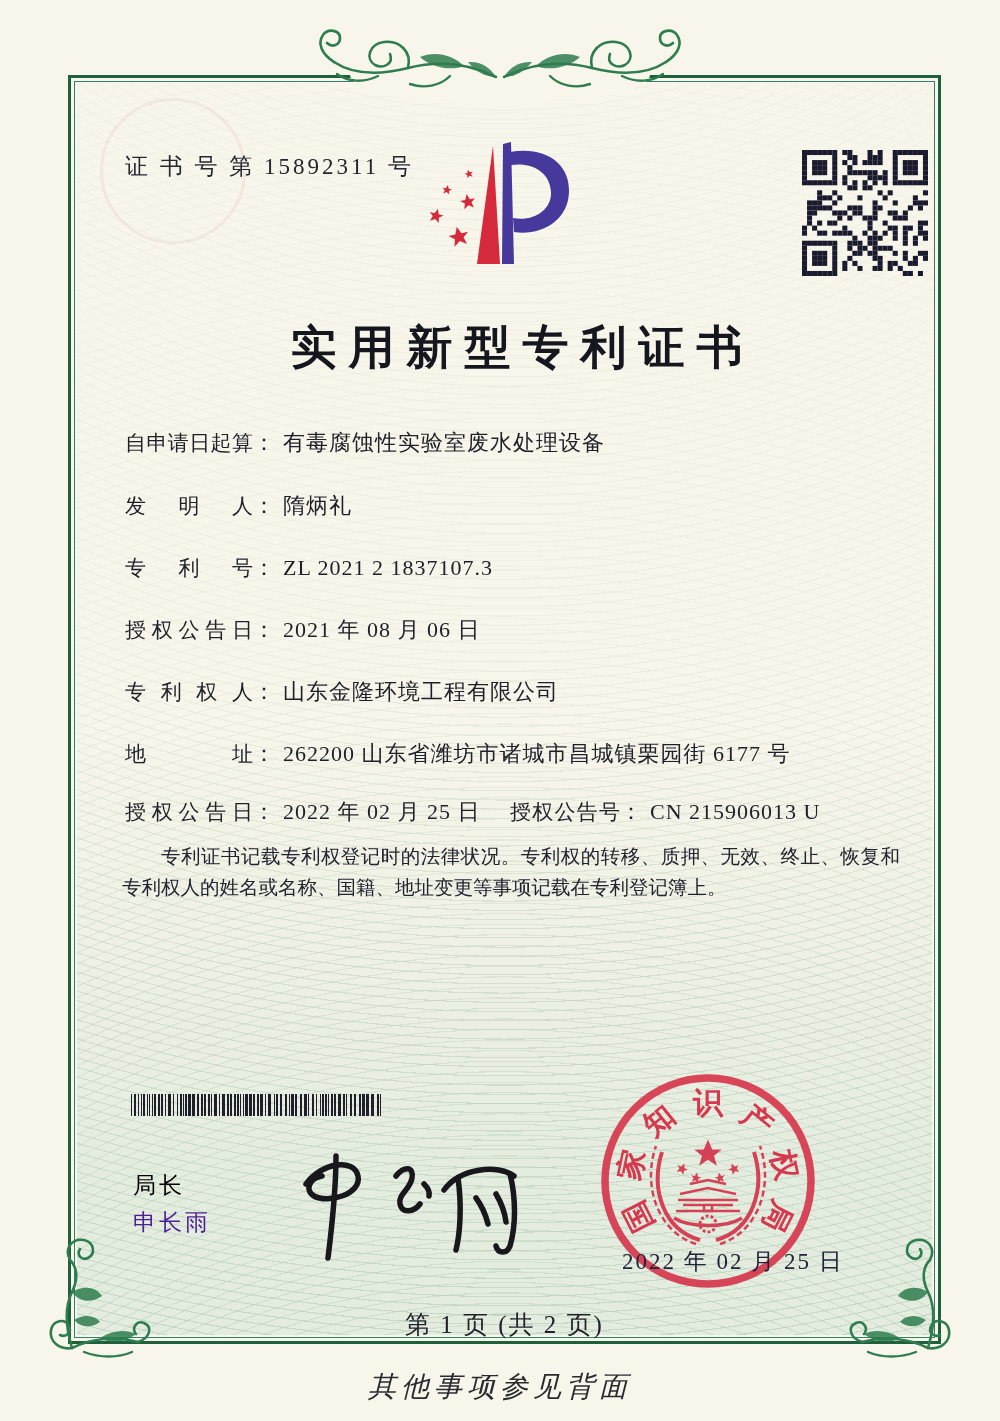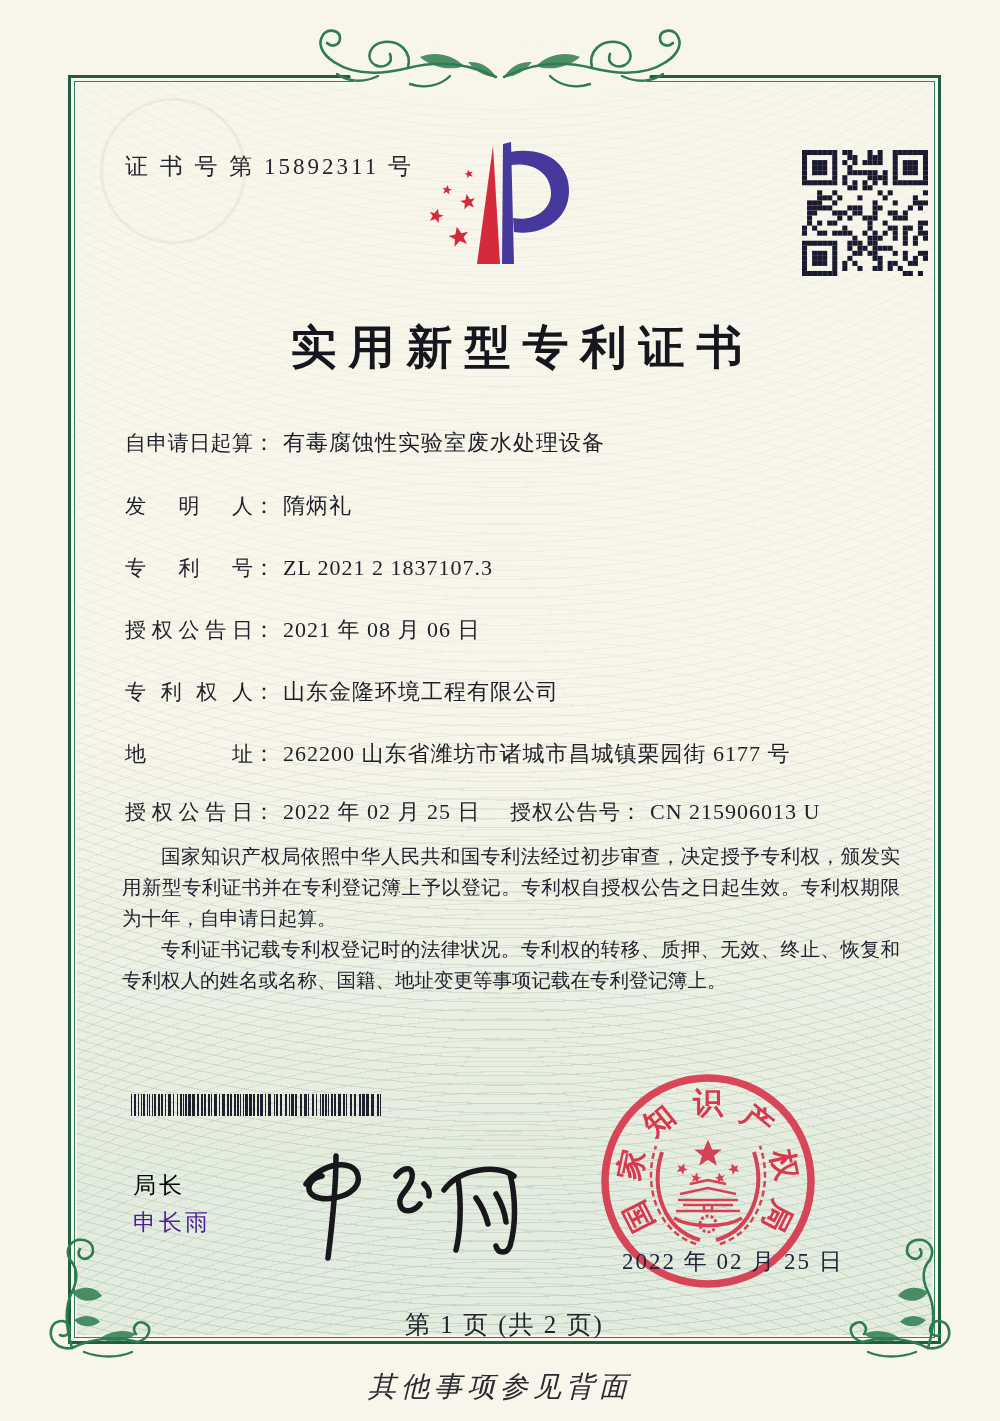--- a/index.html
+++ b/index.html
@@ -401,21 +401,20 @@
     <span class="flabel">地址</span><span class="fcolon">：</span><span class="fvalue">262200  山东省潍坊市诸城市昌城镇栗园街 6177 号</span>
   </div>
   <div class="frow" style="top:797px">
     <span class="flabel">授权公告日</span><span class="fcolon">：</span><span class="fvalue">2022 年 02 月 25 日</span>
     <span class="grant-no-group">
       <span class="flabel" style="width:110px">授权公告号</span><span class="fcolon">：</span><span class="fvalue">CN 215906013 U</span>
     </span>
   </div>
 
   <div class="paras">
-    <p>国家知识产权局依照中华人民共和国专利法经过初步审查，决定授予专利权，颁发实用新型专利证书并在专利登记簿上予以登记。专利权自授权公告之日起生效。专利权期限为十年，自申请日起算。</p>
     <p>专利证书记载专利权登记时的法律状况。专利权的转移、质押、无效、终止、恢复和专利权人的姓名或名称、国籍、地址变更等事项记载在专利登记簿上。</p>
   </div>
 
   <svg id="barcode" class="barcode" width="257" height="22" viewBox="0 0 255 22">
       <rect x="0" y="0" width="1" height="22" style="fill:var(--barcode-dark)"></rect>
       <rect x="3" y="0" width="2" height="22" style="fill:var(--barcode-dark)"></rect>
       <rect x="7" y="0" width="1" height="22" style="fill:var(--barcode-dark)"></rect>
       <rect x="10" y="0" width="1" height="22" style="fill:var(--barcode-dark)"></rect>
       <rect x="12" y="0" width="2" height="22" style="fill:var(--barcode-dark)"></rect>
       <rect x="16" y="0" width="1" height="22" style="fill:var(--barcode-dark)"></rect>

